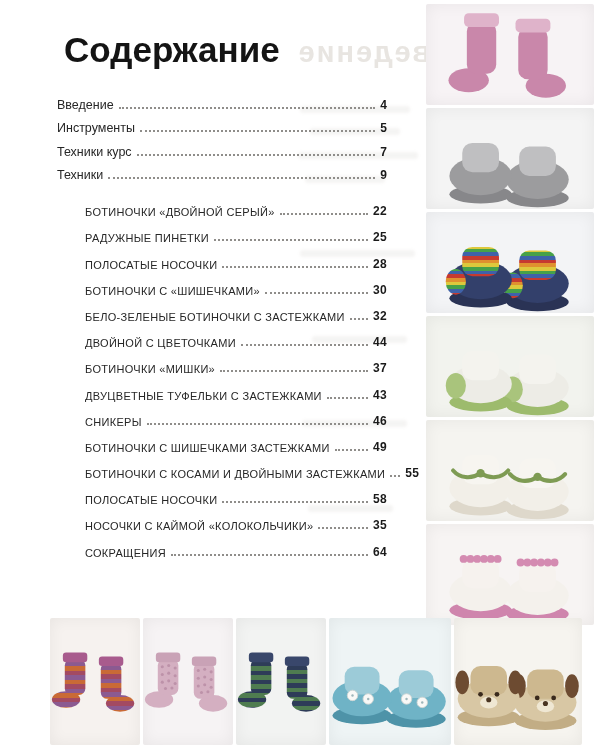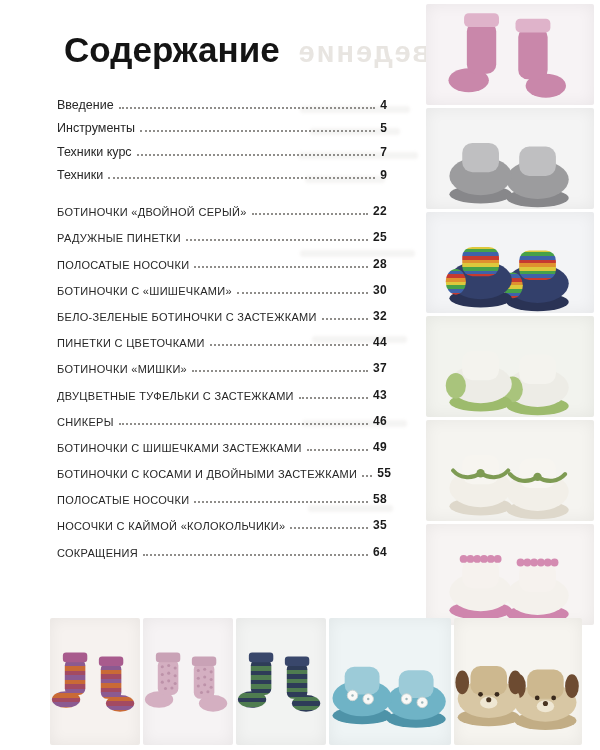--- a/index.html
+++ b/index.html
@@ -18,21 +18,21 @@
     user-select:none;
   }
   .ghost{
     position:absolute;height:7px;background:#b9b4ac;opacity:.14;
     filter:blur(1.5px);border-radius:3px;
   }
   .toc{position:absolute;left:57px;top:88px;width:330px;}
   .toc-row{display:flex;align-items:flex-end;}
   .toc-row.intro{height:23.5px;font-size:12.5px;}
   .toc-row.chapter{height:26.2px;font-size:11px;letter-spacing:.3px;}
-  .toc-group.chapters{margin-top:10px;}
+  .toc-group.chapters{margin-top:10px;margin-left:28px;}
   .toc-label{white-space:nowrap;color:#262626;}
   .leader{flex:1;border-bottom:2px dotted #8f8d8a;margin:0 5px 3px 5px;min-width:10px;}
   .toc-page{font-weight:bold;font-size:12px;color:#1a1a1a;}
   .photo-col{
     position:absolute;top:4px;right:6px;width:168px;
     display:flex;flex-direction:column;gap:3px;
   }
   .photo-col .photo{height:101px;}
   .bottom-row{
     position:absolute;left:50px;top:618px;height:127px;display:flex;gap:3px;
@@ -108,21 +108,21 @@
     <span class="toc-label">БОТИНОЧКИ С «ШИШЕЧКАМИ»</span>
     <span class="leader"></span>
     <span class="toc-page">30</span>
   </div>
         <div class="toc-row chapter">
     <span class="toc-label">БЕЛО-ЗЕЛЕНЫЕ БОТИНОЧКИ С ЗАСТЕЖКАМИ</span>
     <span class="leader"></span>
     <span class="toc-page">32</span>
   </div>
         <div class="toc-row chapter">
-    <span class="toc-label">ПИНЕТКИ С ЦВЕТОЧКАМИ</span>
+    <span class="toc-label">ДВОЙНОЙ С ЦВЕТОЧКАМИ</span>
     <span class="leader"></span>
     <span class="toc-page">44</span>
   </div>
         <div class="toc-row chapter">
     <span class="toc-label">БОТИНОЧКИ «МИШКИ»</span>
     <span class="leader"></span>
     <span class="toc-page">37</span>
   </div>
         <div class="toc-row chapter">
     <span class="toc-label">ДВУЦВЕТНЫЕ ТУФЕЛЬКИ С ЗАСТЕЖКАМИ</span>

